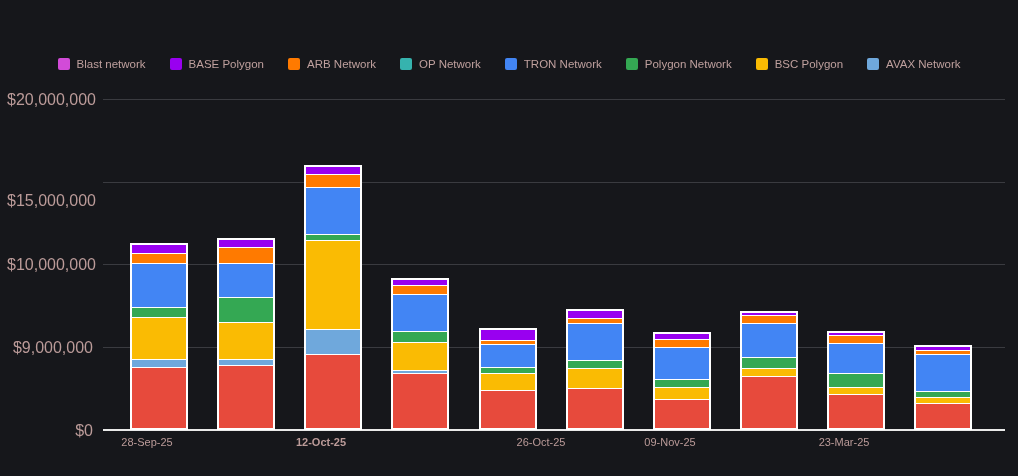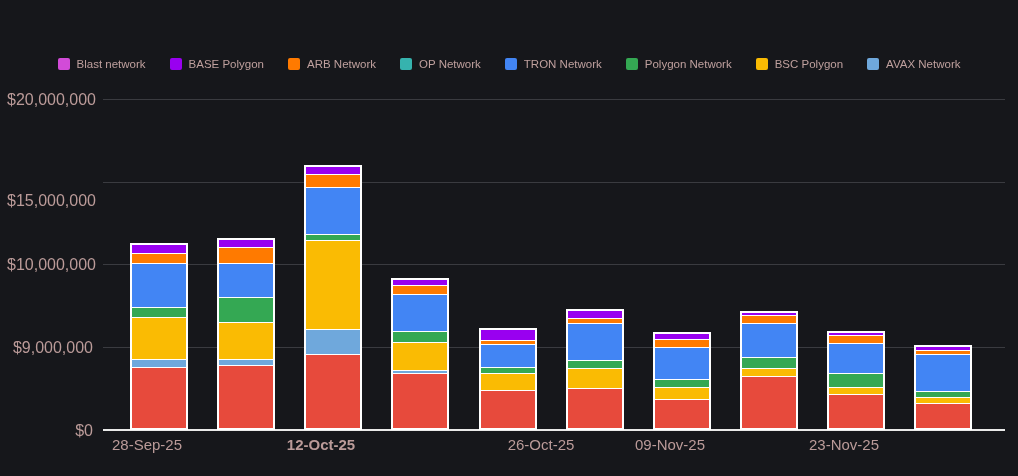--- a/index.html
+++ b/index.html
@@ -25,21 +25,21 @@
   .legend-swatch{width:12px;height:12px;border-radius:2px;flex:0 0 auto;}
   .legend-label{font-size:11.5px;color:#bfa09e;white-space:nowrap;}
   .gridline{position:absolute;height:1px;background:#3a3b40;}
   .baseline{position:absolute;height:2px;background:#e9e9e9;}
   .ytick{
     position:absolute;width:86px;text-align:right;
     font-size:16px;color:#bb9b99;
   }
   .xtick{
     position:absolute;transform:translateX(-50%);
-    font-size:15px;color:#bb9b99;white-space:nowrap;
+    font-size:11px;color:#bb9b99;white-space:nowrap;
   }
   .bar{
     position:absolute;width:58px;box-sizing:border-box;
     border:2px solid #ffffff;
     display:flex;flex-direction:column;
   }
   .seg{width:100%;}
   .seg + .seg{border-top:1px solid #ffffff;}
 </style>
 </head>
@@ -166,21 +166,21 @@
         <div class="seg" style="height: 51px; background: rgb(231, 74, 60);"></div>
       </div>
       <div class="bar" style="left: 827px; bottom: 46px;">
         <div class="seg" style="height: 2px; background: rgb(153, 0, 240);"></div>
         <div class="seg" style="height: 7px; background: rgb(255, 122, 0);"></div>
         <div class="seg" style="height: 29px; background: rgb(66, 133, 244);"></div>
         <div class="seg" style="height: 13px; background: rgb(52, 168, 83);"></div>
         <div class="seg" style="height: 6px; background: rgb(250, 187, 3);"></div>
         <div class="seg" style="height: 33px; background: rgb(231, 74, 60);"></div>
       </div>
-      <div class="xtick" style="left: 844px; top: 436px;">23-Nov-25</div>
+      <div class="xtick" style="left: 844px; top: 436px;">23-Mar-25</div>
       <div class="bar" style="left: 914px; bottom: 46px;">
         <div class="seg" style="height: 3px; background: rgb(153, 0, 240);"></div>
         <div class="seg" style="height: 3px; background: rgb(255, 122, 0);"></div>
         <div class="seg" style="height: 36px; background: rgb(66, 133, 244);"></div>
         <div class="seg" style="height: 5px; background: rgb(52, 168, 83);"></div>
         <div class="seg" style="height: 5px; background: rgb(250, 187, 3);"></div>
         <div class="seg" style="height: 24px; background: rgb(231, 74, 60);"></div>
       </div>
     </div>
 </div>

